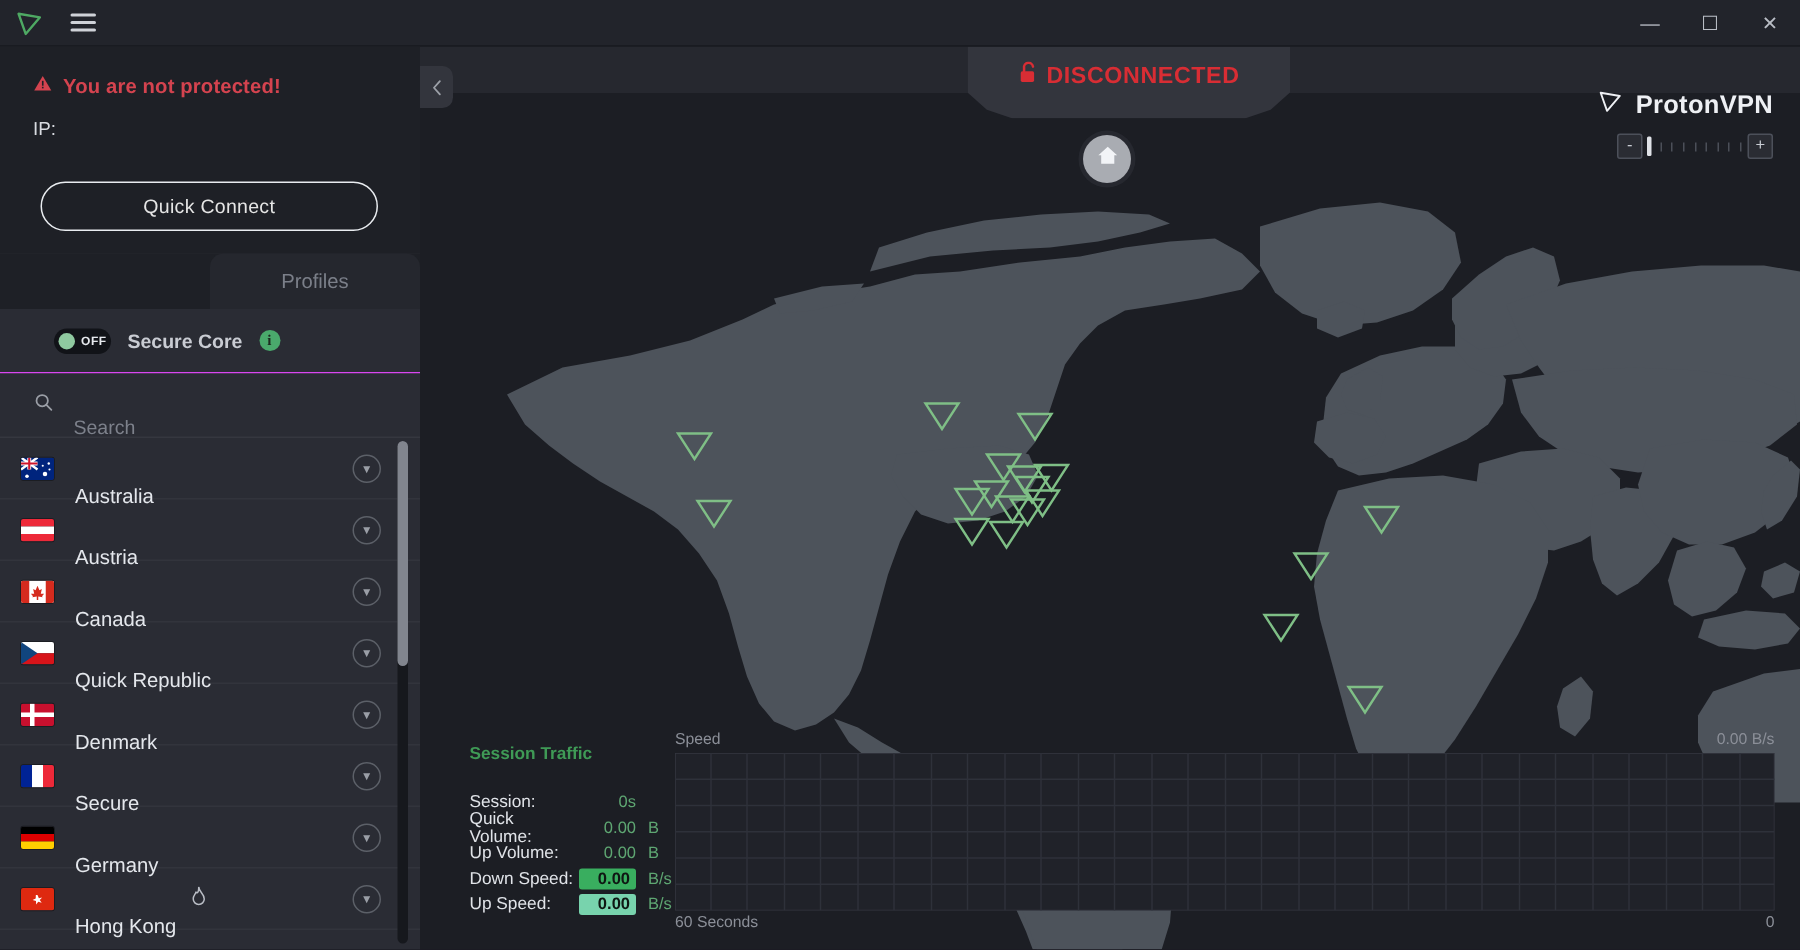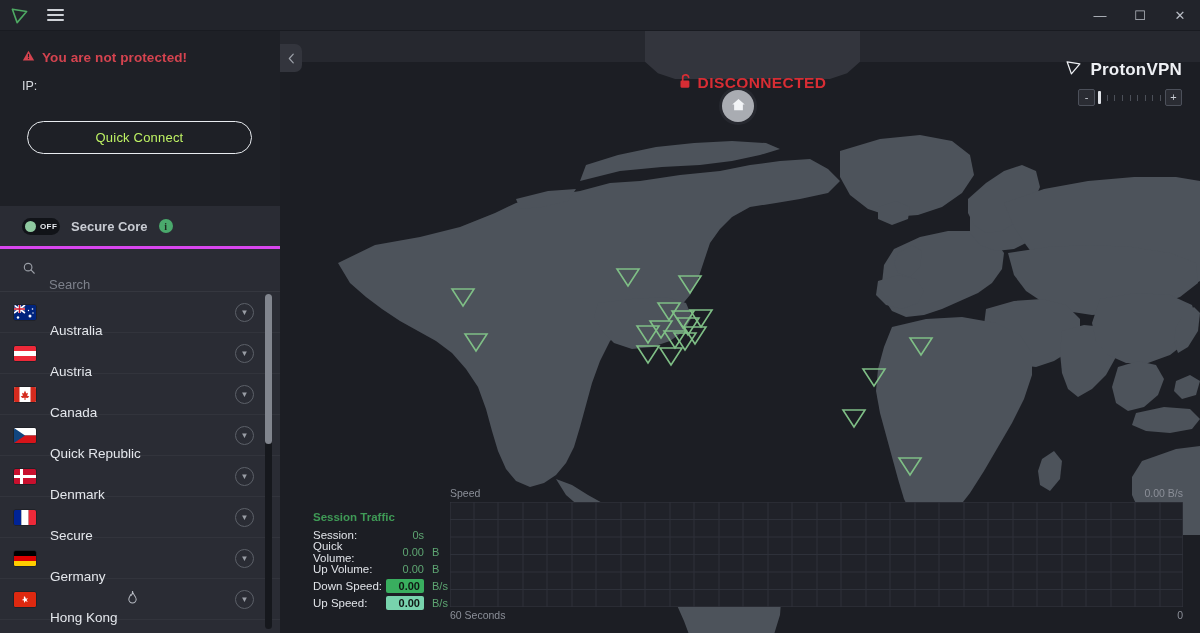--- a/index.html
+++ b/index.html
@@ -31,37 +31,37 @@
     background: #2a2c34; z-index: 30;
   }
   #sidebar-top { height: 138px; background: #1e2026; position: relative; padding: 18px 22px 0 22px; }
   #not-protected { display: flex; align-items: flex-end; gap: 7px; font-size: 13.5px;
      font-weight: bold; color: #d4434f; letter-spacing: .1px; }
   #warn-tri { display:inline-block; }
   #ip-line { margin-top: 14px; font-size: 12.5px; color: #d8dbe0; }
   #quick-connect {
     position: absolute; left: 27px; top: 90px; width: 225px; height: 33px;
     border: 1.5px solid #e9ecf0; border-radius: 17px; background: transparent;
-    color: #bef264; font-size: 13px; font-family: "Liberation Sans", sans-serif;
+    color: #e5e5e5; font-size: 13px; font-family: "Liberation Sans", sans-serif;
     cursor: pointer; letter-spacing: .2px;
   }
 
   
   #tabs { position: relative; height: 37px; background: #1e2026; }
   .tab {
     position: absolute; top: 0; height: 37px; width: 140px;
     display: flex; align-items: center; justify-content: center;
     font-size: 13.5px; cursor: pointer;
     border-radius: 9px 9px 0 0;
   }
   .tab.active { left: 0; background: #2a2c34; color: #f2f4f7; }
   .tab.inactive { left: 140px; background: #25272e; color: #7b7f89; }
 
   #securecore-row { height: 43px; background: #2a2c34; display: flex; align-items: center;
-     padding-left: 22px; gap: 11px; border-bottom: 3px solid #d946ef; }
+     padding-left: 36px; gap: 11px; border-bottom: 1px solid #d946ef; }
   #sc-toggle { width: 38px; height: 17px; border-radius: 9px; background: #111318;
      display: flex; align-items: center; padding: 0 3px; gap: 4px; cursor: pointer; }
   #sc-knob { width: 11px; height: 11px; border-radius: 50%; background: #8fc9a0; flex: none; }
   #sc-off { font-size: 8px; font-weight: bold; color: #e6e9ee; letter-spacing: .4px; }
   #sc-label { font-size: 13px; font-weight: bold; color: #c9ccd3; }
   #sc-info { width: 14px; height: 14px; border-radius: 50%; background: #4aa96c; color: #1d2a20;
     font-size: 10px; font-weight: bold; display:flex; align-items:center; justify-content:center;
     font-family: "Liberation Serif", serif; cursor: pointer; }
 
   #search-row { height: 43px; background: #2a2c34; display: flex; align-items: center;
@@ -94,41 +94,41 @@
      background: #1c1e24; overflow: hidden; }
   #map-svg { position: absolute; left: 0; top: 0; width: 920px; height: 602px; }
 
   #header-strip { position: absolute; left: 0; top: 0; width: 920px; height: 31px;
      background: #26282f; z-index: 12; }
   #status-banner { position: absolute; left: 365px; top: 0; width: 215px; height: 48px;
      background: #33353d; z-index: 13;
      clip-path: polygon(0 0, 100% 0, 100% 64%, 94% 88%, 86% 100%, 14% 100%, 6% 88%, 0 64%); }
   #status-text { position: absolute; left: 365px; top: 0; width: 215px; height: 40px;
      display: flex; align-items: center; justify-content: center; gap: 6px;
-     color: #d82d34; font-size: 15.5px; font-weight: bold; letter-spacing: .4px; z-index: 15; margin-top: 32px; }
+     color: #d82d34; font-size: 15.5px; font-weight: bold; letter-spacing: .4px; z-index: 15; }
   #home-btn { position: absolute; left: 442px; top: 59px; width: 32px; height: 32px;
      border-radius: 50%; background: #a9acb2; display: flex; align-items: center;
      justify-content: center; z-index: 16; cursor: pointer; box-shadow: 0 0 0 3px rgba(40,42,49,.85); }
 
   #brand { position: absolute; right: 18px; top: 28px; display: flex; align-items: center;
      gap: 8px; z-index: 18; font-weight: bold; }
   #brand-text { font-size: 17px; color: #eef0f4; letter-spacing: .2px; }
   #zoomctl { position: absolute; right: 18px; top: 58px; display: flex; align-items: center;
      gap: 3px; z-index: 18; }
   .zbtn { width: 17px; height: 17px; border: 1px solid #4c505a; border-radius: 2px;
      background: #2a2c33; color: #c8ccd3; font-size: 11px; line-height: 14px; text-align: center;
      cursor: pointer; }
   #ztrack { position: relative; width: 64px; height: 16px; display: flex; align-items: center;
      justify-content: space-between; padding: 0 1px; }
   #ztrack .tick { width: 1px; height: 6px; background: #4b4f58; }
   #zhandle { position: absolute; left: 0; width: 3px; height: 13px; background: #dfe2e7; border-radius: 1px; }
 
   
   #session-panel { position: absolute; left: 33px; bottom: 22px; z-index: 20; width: 140px; }
-  #st-title { font-size: 11.5px; font-weight: bold; color: #3f9a56; margin-bottom: 3px; }
+  #st-title { font-size: 11.5px; font-weight: bold; color: #3f9a56; margin-bottom: 17px; }
   .st-row { display: flex; align-items: center; height: 17px; font-size: 11.5px; }
   .st-key { color: #e0e3e8; width: 73px; flex: none; }
   .st-val { color: #5ea672; text-align: right; width: 38px; flex: none; font-size: 11px; }
   .st-val.box { color: #0f1713; border-radius: 2px; padding: 1px 4px 1px 0; font-weight: bold; }
   .st-val.down { background: #39ae5f; }
   .st-val.up { background: #78d3ad; }
   .st-unit { color: #5ea672; margin-left: 8px; font-size: 11px; }
 
   #graph { position: absolute; left: 170px; bottom: 8px; width: 733px; height: 138px; z-index: 20; }
   #graph-head { display: flex; justify-content: space-between; font-size: 10.5px; color: #8b8f98; }
@@ -173,20 +173,21 @@
         <span>You are not protected!</span>
       </div>
       <div id="ip-line">
         <span>IP:</span>
         <span></span>
       </div>
       <button id="quick-connect">Quick Connect</button>
     </div>
 
     <div id="tabs">
+      <div class="tab inactive">Profiles</div>
     </div>
 
     <div id="securecore-row">
       <div id="sc-toggle">
         <div id="sc-knob"></div>
         <div id="sc-off">OFF</div>
       </div>
       <div id="sc-label">Secure Core</div>
       <div id="sc-info">i</div>
     </div>

